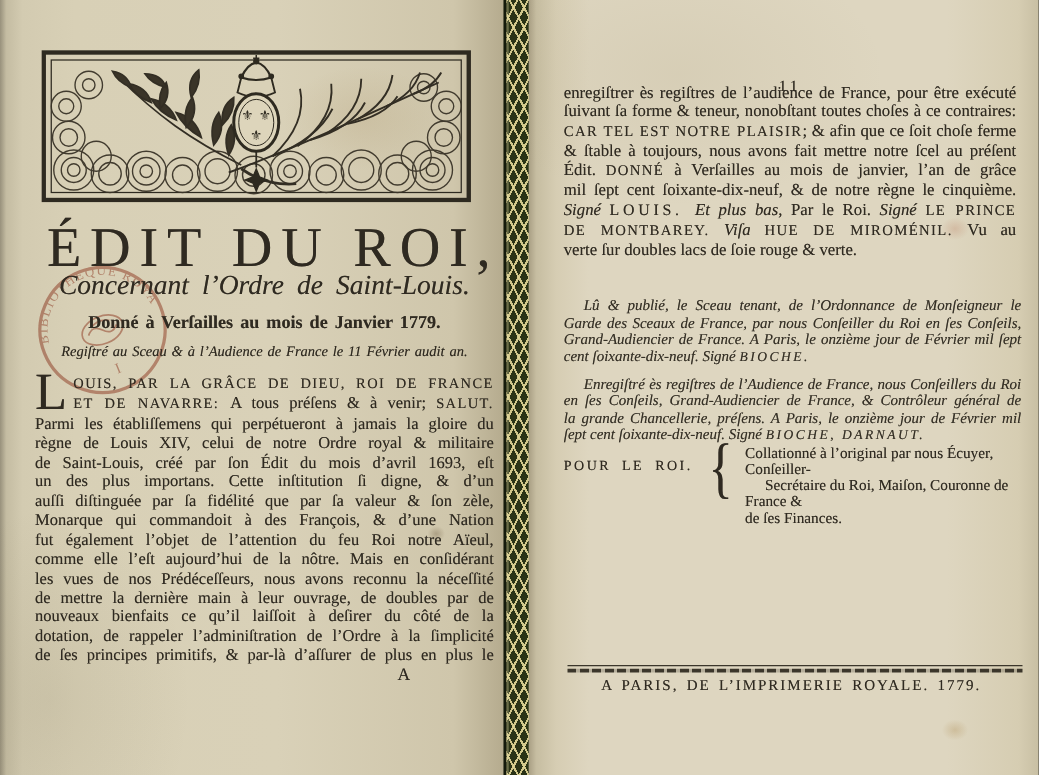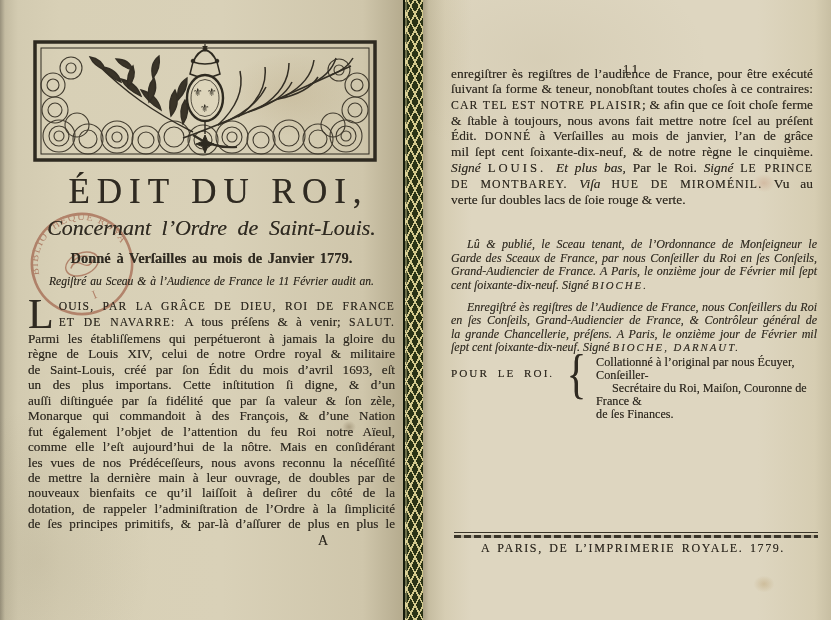--- a/index.html
+++ b/index.html
@@ -44,21 +44,21 @@
   .s-sc{font-size:.88em;letter-spacing:1.1px;}
   .s-scw{font-size:.95em;letter-spacing:3px;}
   .s-i{font-style:italic;}
   .s-isc{font-style:italic;font-size:.9em;letter-spacing:2px;}
   .ink{text-shadow:0 0 .5px rgba(47,42,33,.55);}
   
   .headpiece{position:absolute;left:33px;top:40px;}
   .stamp{position:absolute;left:20px;top:202px;transform:rotate(-22deg);opacity:.52;mix-blend-mode:multiply;}
   .edict-title{
     position:absolute;left:28px;top:172px;width:367px;text-align:center;
-    font-size:35px;letter-spacing:7px;padding-left:7px;white-space:nowrap;
+    font-size:45px;letter-spacing:7px;padding-left:7px;white-space:nowrap;
   }
   .edict-subtitle{
     position:absolute;left:28px;top:215px;width:367px;text-align:center;
     font-style:italic;font-size:22px;word-spacing:5px;white-space:nowrap;
   }
   .edict-dateline{
     position:absolute;left:28px;top:250px;width:367px;text-align:center;
     font-size:14.5px;word-spacing:2px;font-weight:bold;
   }
   .edict-registration{

